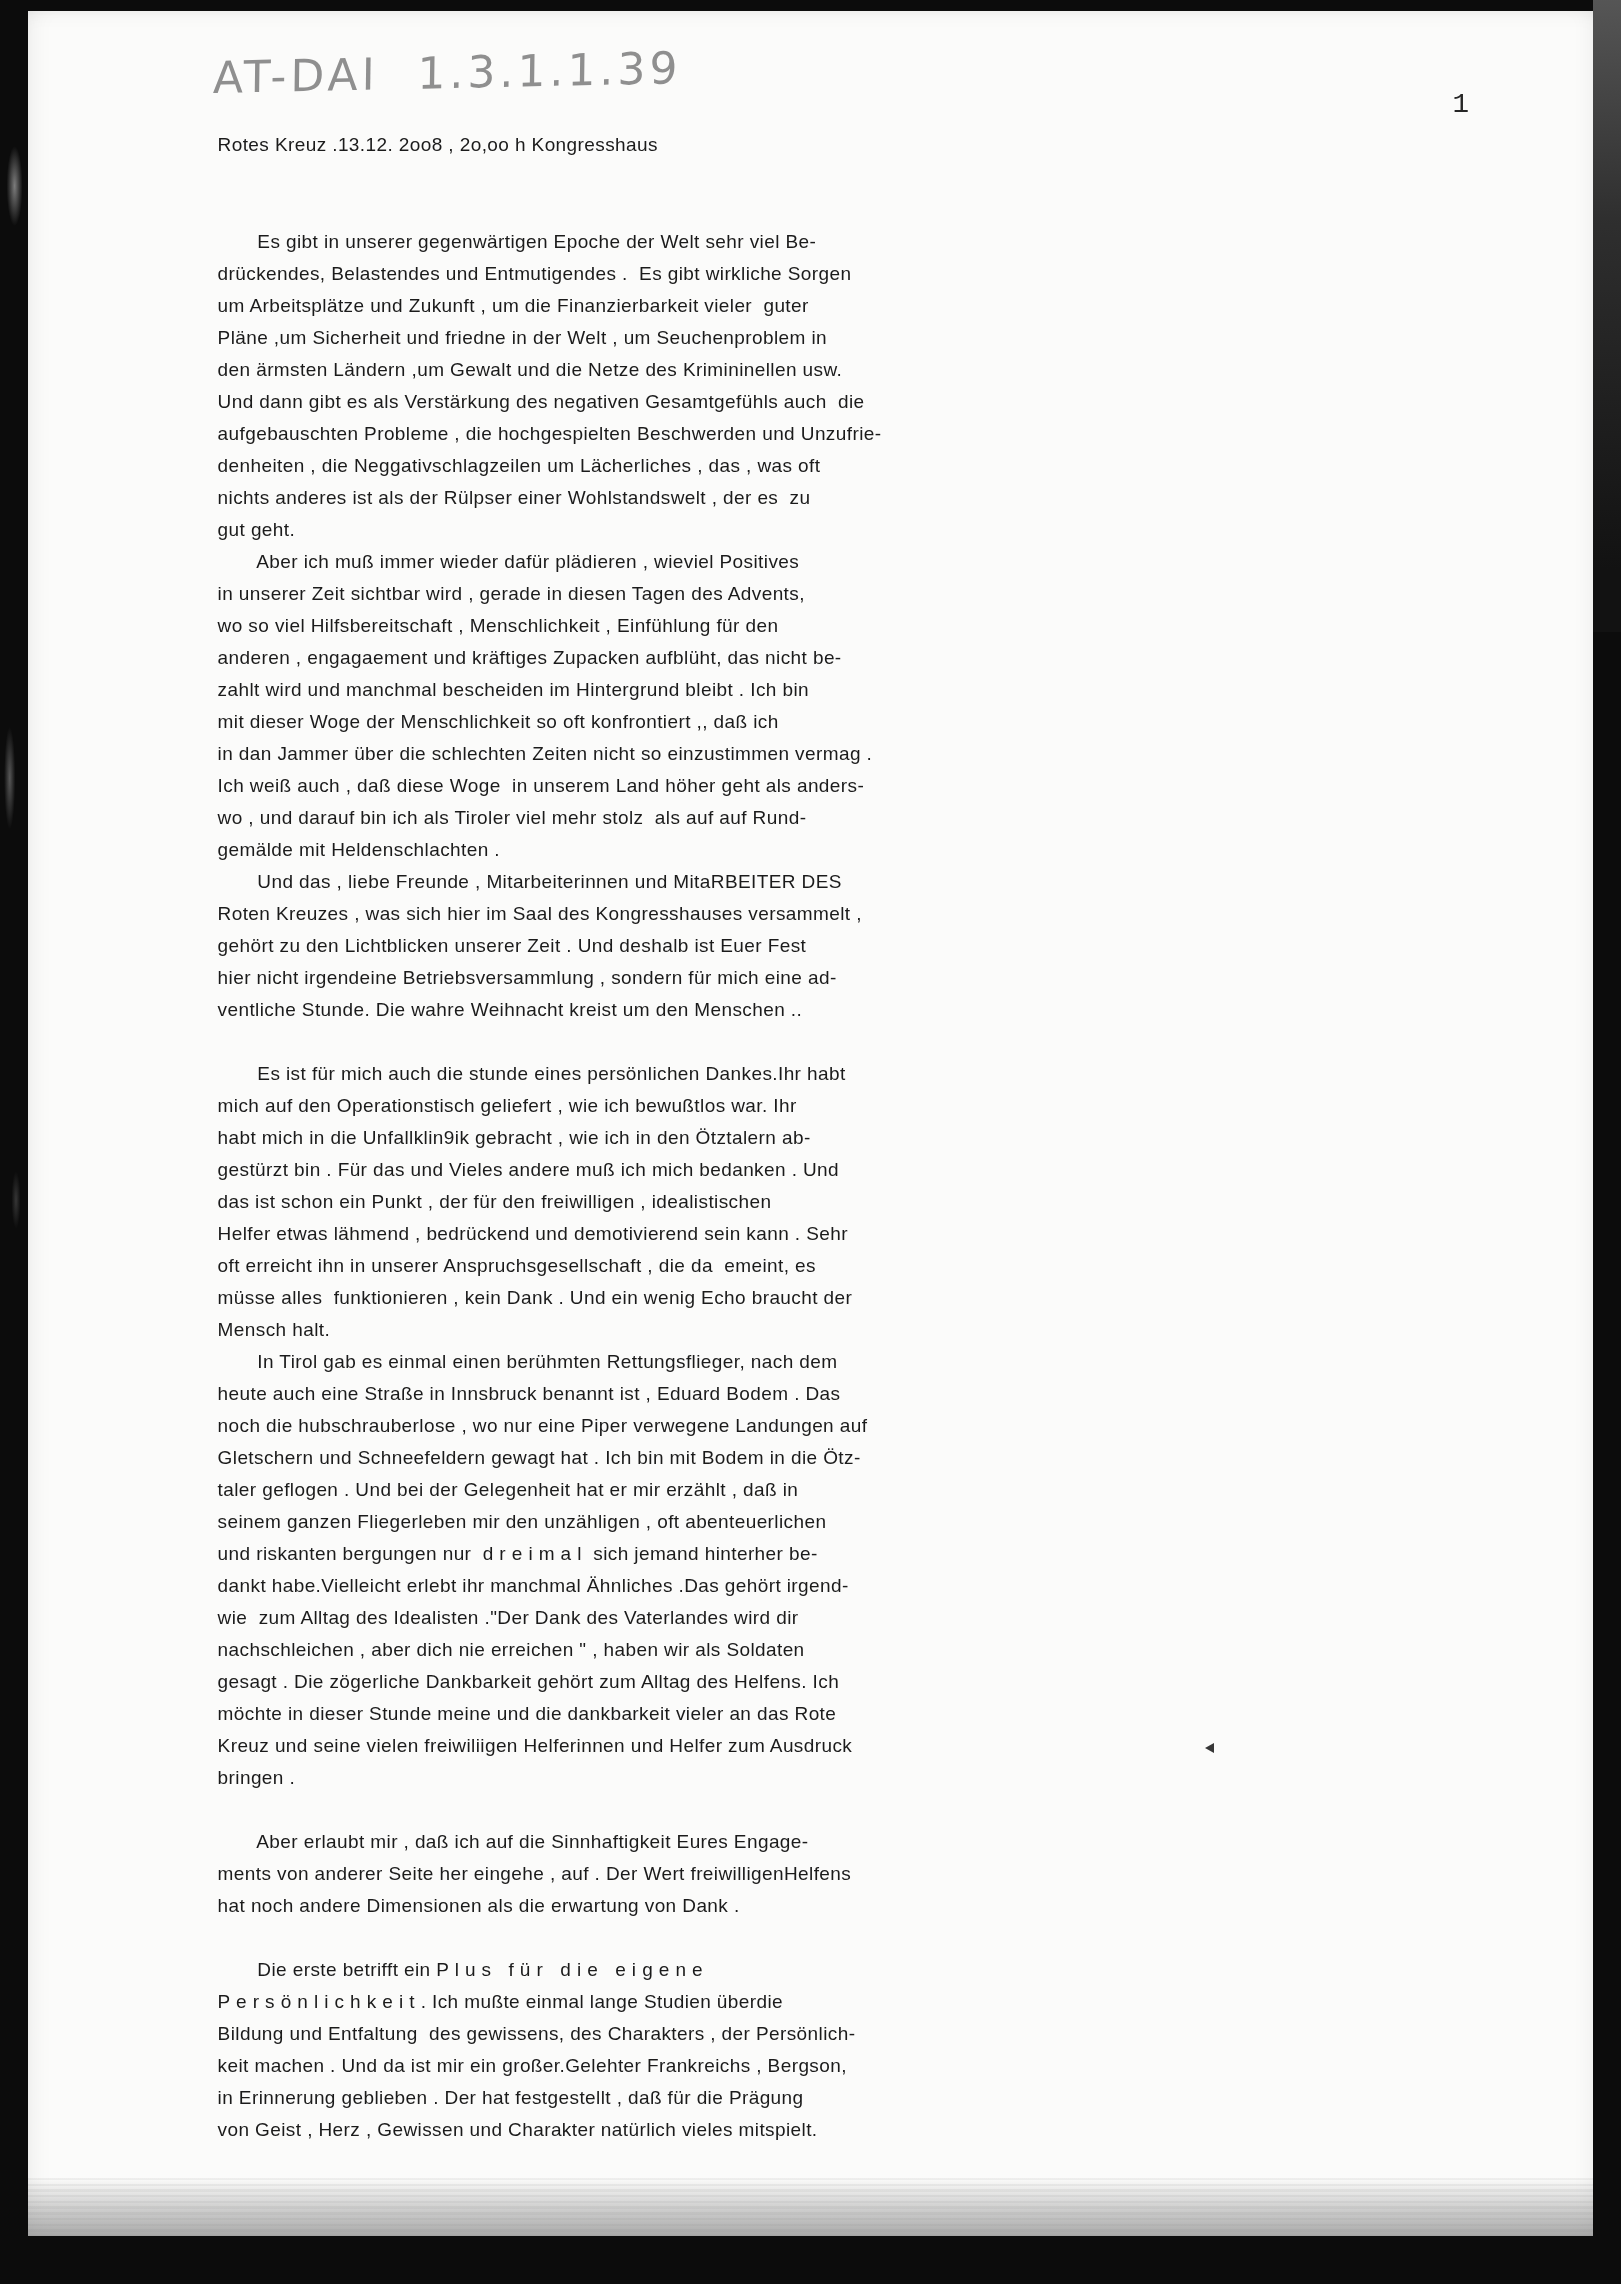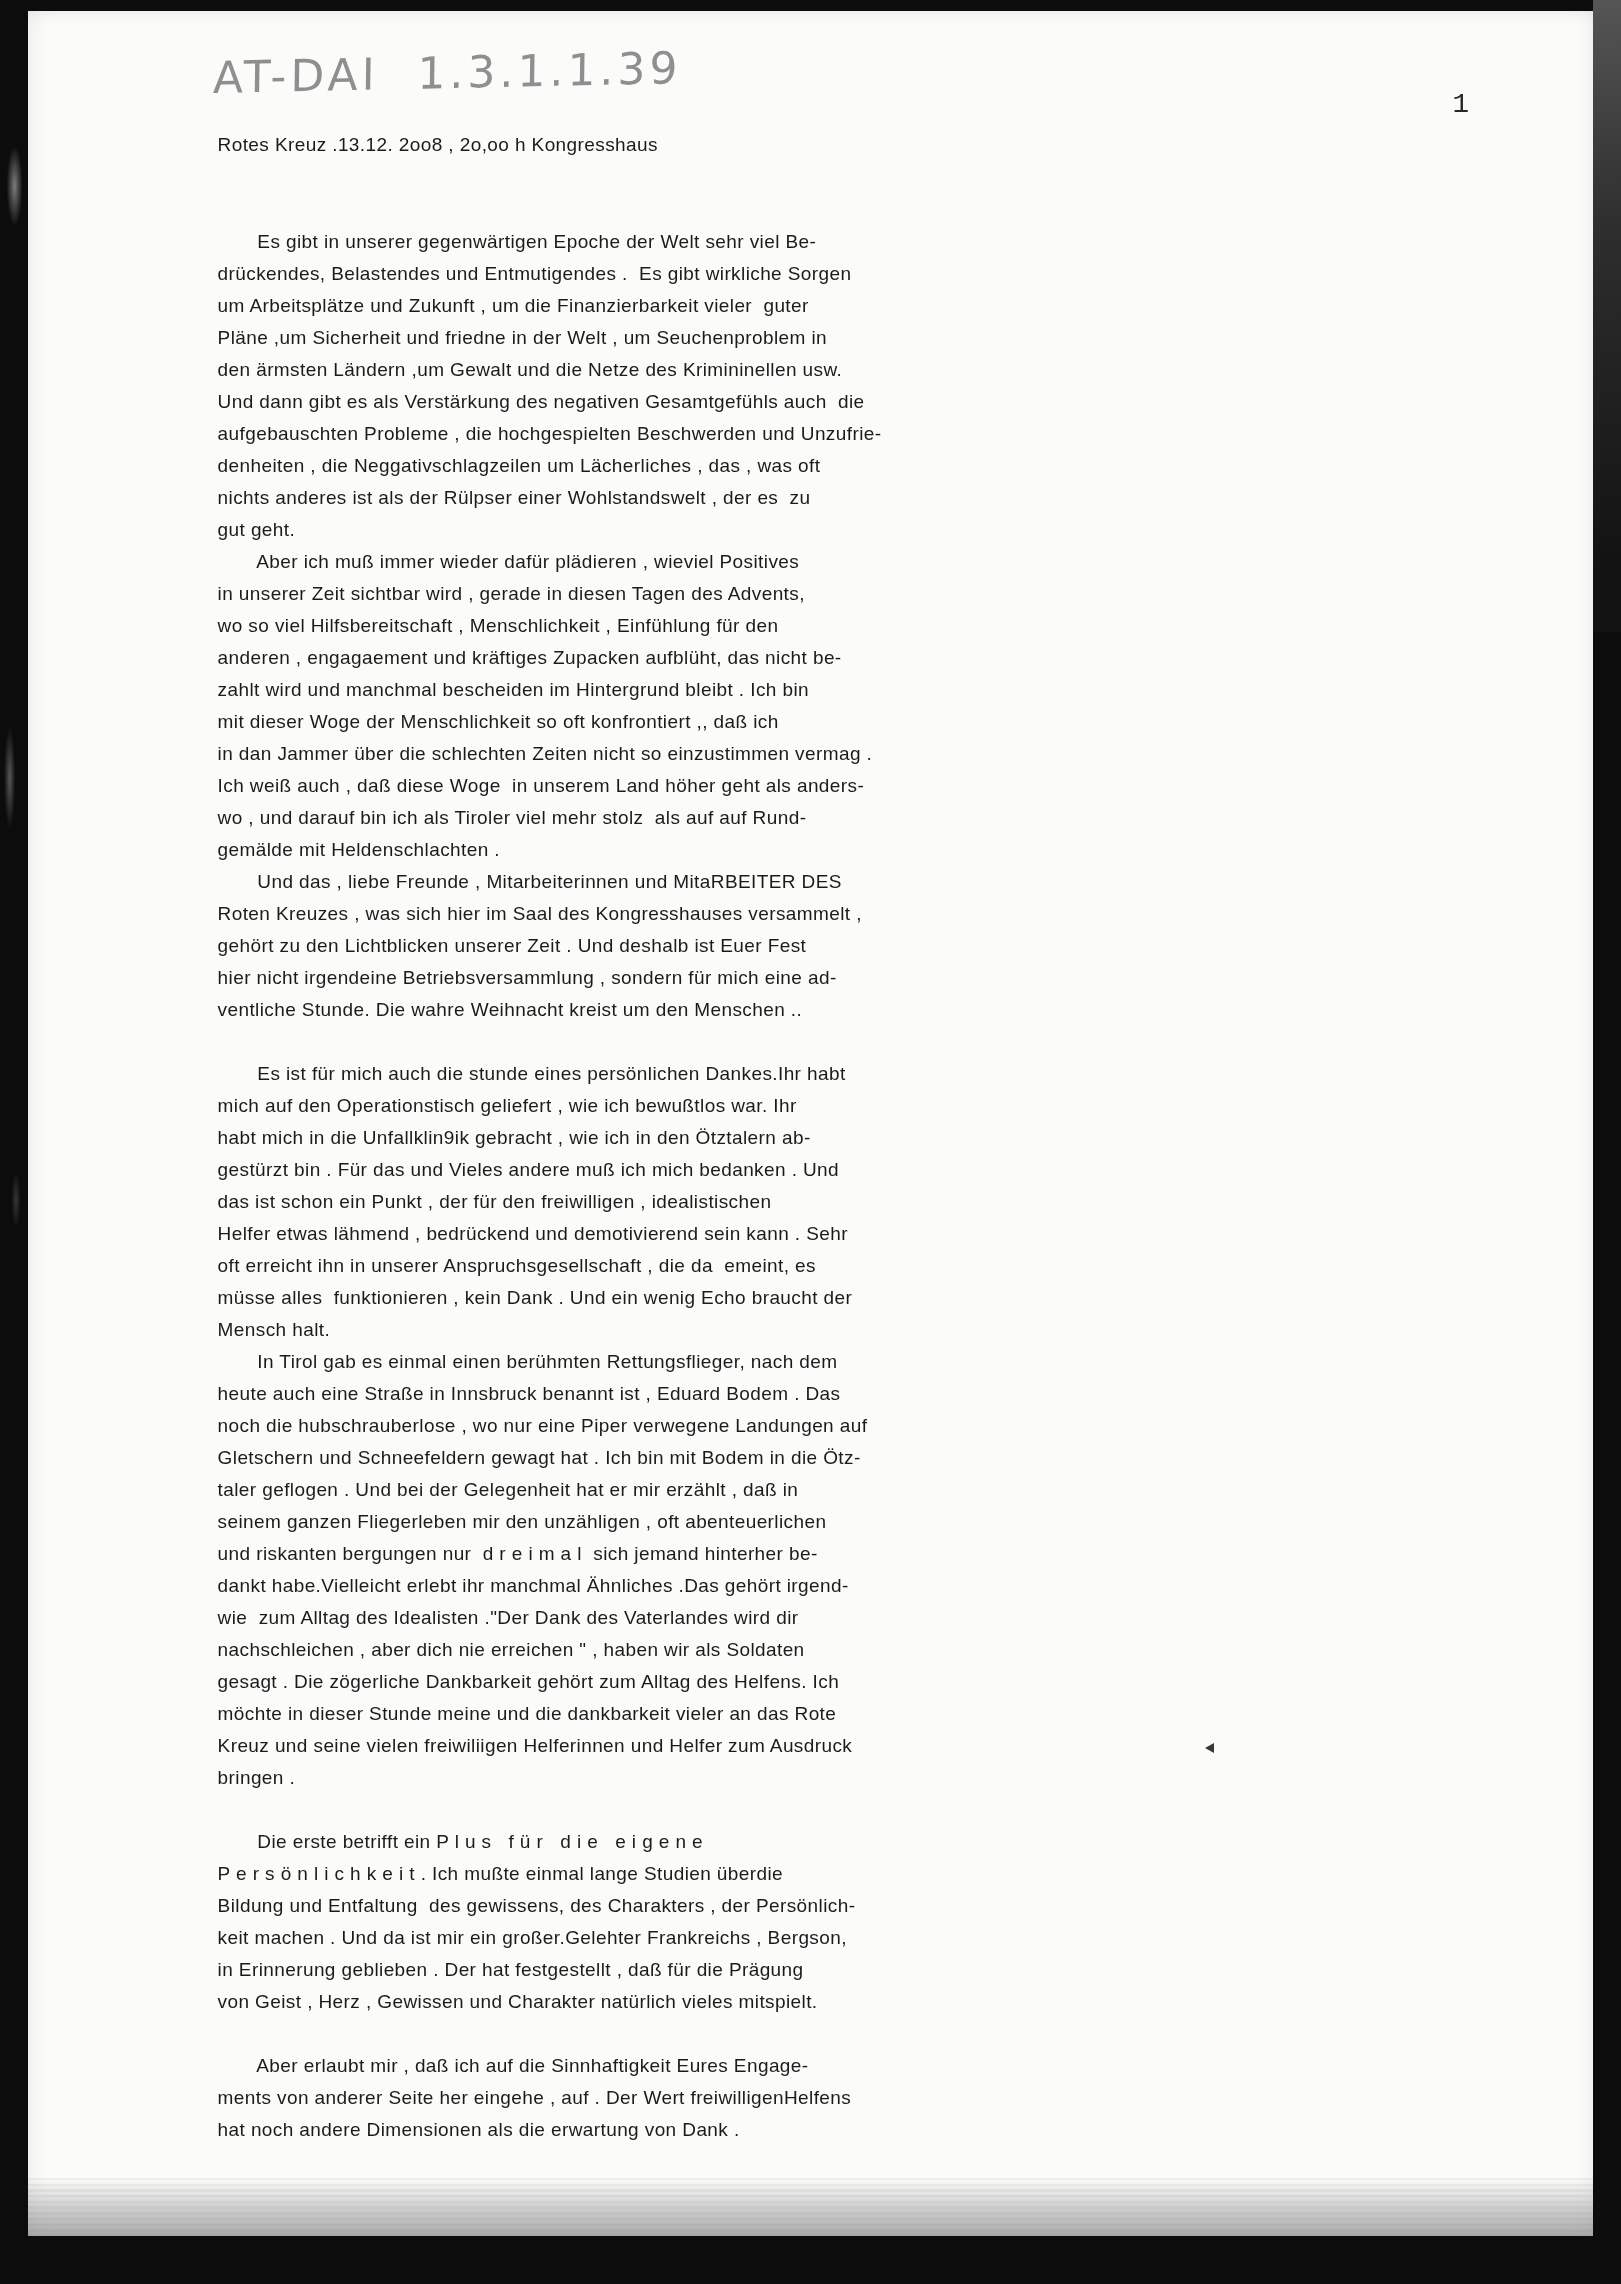--- a/index.html
+++ b/index.html
@@ -130,28 +130,28 @@
 taler geflogen . Und bei der Gelegenheit hat er mir erzählt , daß in
 seinem ganzen Fliegerleben mir den unzähligen , oft abenteuerlichen
 und riskanten bergungen nur  d r e i m a l  sich jemand hinterher be-
 dankt habe.Vielleicht erlebt ihr manchmal Ähnliches .Das gehört irgend-
 wie  zum Alltag des Idealisten ."Der Dank des Vaterlandes wird dir
 nachschleichen , aber dich nie erreichen " , haben wir als Soldaten
 gesagt . Die zögerliche Dankbarkeit gehört zum Alltag des Helfens. Ich
 möchte in dieser Stunde meine und die dankbarkeit vieler an das Rote
 Kreuz und seine vielen freiwiliigen Helferinnen und Helfer zum Ausdruck
 bringen .</pre>
+      <pre class="typewriter block">       Aber erlaubt mir , daß ich auf die Sinnhaftigkeit Eures Engage-
+ments von anderer Seite her eingehe , auf . Der Wert freiwilligenHelfens
+hat noch andere Dimensionen als die erwartung von Dank .</pre>
       <pre class="typewriter block">       Die erste betrifft ein P l u s   f ü r   d i e   e i g e n e
 P e r s ö n l i c h k e i t . Ich mußte einmal lange Studien überdie
 Bildung und Entfaltung  des gewissens, des Charakters , der Persönlich-
 keit machen . Und da ist mir ein großer.Gelehter Frankreichs , Bergson,
 in Erinnerung geblieben . Der hat festgestellt , daß für die Prägung
 von Geist , Herz , Gewissen und Charakter natürlich vieles mitspielt.</pre>
-      <pre class="typewriter block">       Aber erlaubt mir , daß ich auf die Sinnhaftigkeit Eures Engage-
-ments von anderer Seite her eingehe , auf . Der Wert freiwilligenHelfens
-hat noch andere Dimensionen als die erwartung von Dank .</pre>
     </div>
 
     <div class="overstrike-mark"></div>
     <div class="smudge-bottom"></div>
   </div>
 </div>
 
 
 </body></html>

